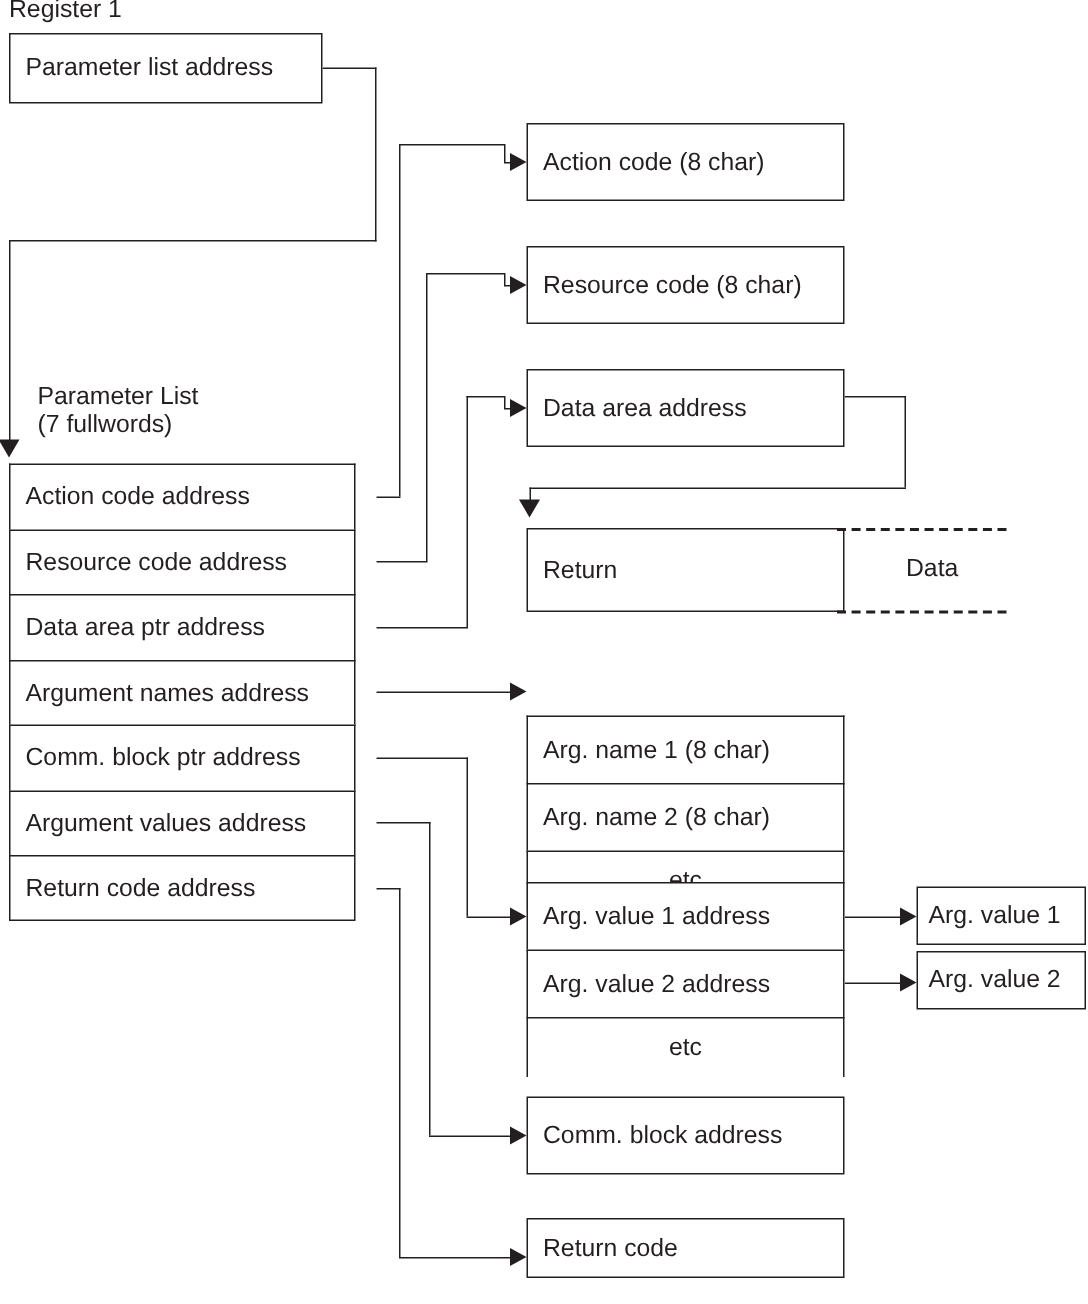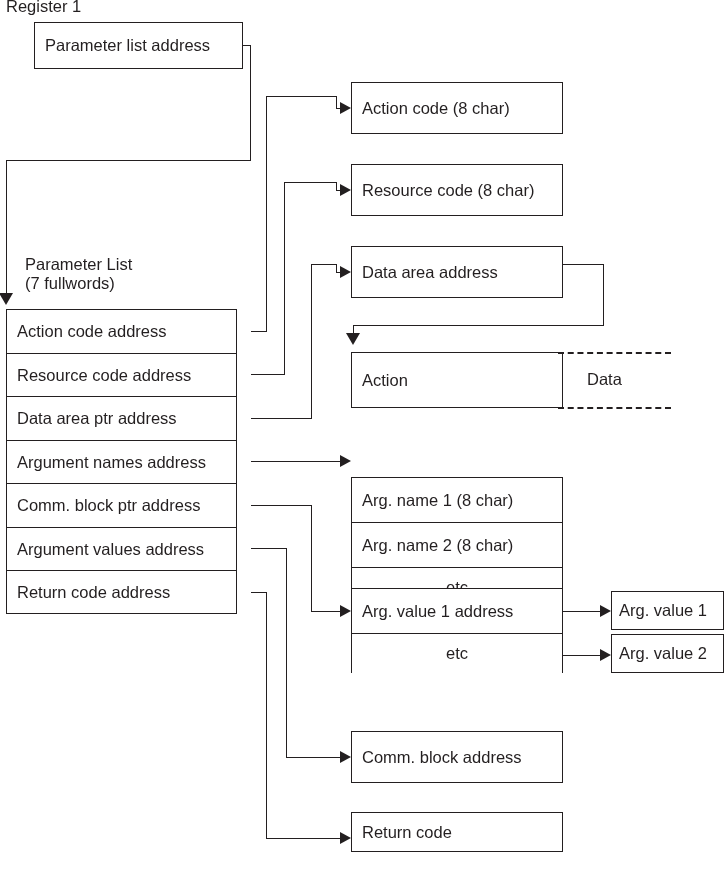--- a/index.html
+++ b/index.html
@@ -99,21 +99,21 @@
     white-space:nowrap;
   }
 </style>
 </head>
 <body>
 
 <div id="diagram">
 
   <div class="label" style="left:6px;top:-3px;">Register 1</div>
 
-  <div class="box" style="left:6px;top:22px;width:209px;height:47px;margin-left:28px;">
+  <div class="box" style="left:6px;top:22px;width:209px;height:47px;">
     <span class="txt">Parameter list address</span>
   </div>
 
   <div class="h" style="left:215px;top:45px;width:36px;"></div>
   <div class="v" style="left:250px;top:45px;height:116px;"></div>
   <div class="h" style="left:6px;top:160px;width:245px;"></div>
   <div class="v" style="left:6px;top:160px;height:136px;"></div>
   <div class="ar down" style="left:-1px;top:293px;"></div>
 
   <div class="label" style="left:25px;top:255px;">Parameter List</div>
@@ -150,42 +150,45 @@
   <div class="box" style="left:351px;top:164px;width:212px;height:52px;">
     <span class="txt">Resource code (8 char)</span>
   </div>
 
   <div class="box" style="left:351px;top:246px;width:212px;height:52px;align-items:center;">
     <span class="txt">Data area address</span>
   </div>
 
   <div id="hdrdata" style="left:351px;top:352px;width:320px;height:56px;">
     <div id="hdrbox" style="width:212px;height:56px;">
-      <span class="txt">Action</span>
+      <span class="txt">Return</span>
     </div>
     <div class="dash" style="left:207px;top:0px;width:113px;"></div>
     <div class="dash" style="left:207px;top:54.5px;width:113px;"></div>
-    <div id="datalbl" style="left:236px;top:18px;text-align:right;">Data</div>
+    <div id="datalbl" style="left:253px;top:18px;text-align:right;">Data</div>
   </div>
 
   <div class="stack open" style="left:351px;top:438px;width:212px;">
     <div class="row" style="height:45px;margin-top:39px;">
       <span class="txt">Arg. name 1 (8 char)</span>
     </div>
     <div class="row" style="height:45px;">
       <span class="txt">Arg. name 2 (8 char)</span>
     </div>
     <div class="row center" style="height:40px;">
       <span class="txt">etc</span>
     </div>
   </div>
 
   <div class="stack open" style="left:351px;top:588px;width:212px;">
     <div class="row" style="height:45px;">
       <span class="txt">Arg. value 1 address</span>
+    </div>
+    <div class="row" style="height:45px;">
+      <span class="txt">Arg. value 2 address</span>
     </div>
     <div class="row center" style="height:40px;">
       <span class="txt">etc</span>
     </div>
   </div>
 
   <div class="box" style="left:351px;top:731px;width:212px;height:52px;">
     <span class="txt">Comm. block address</span>
   </div>
 

